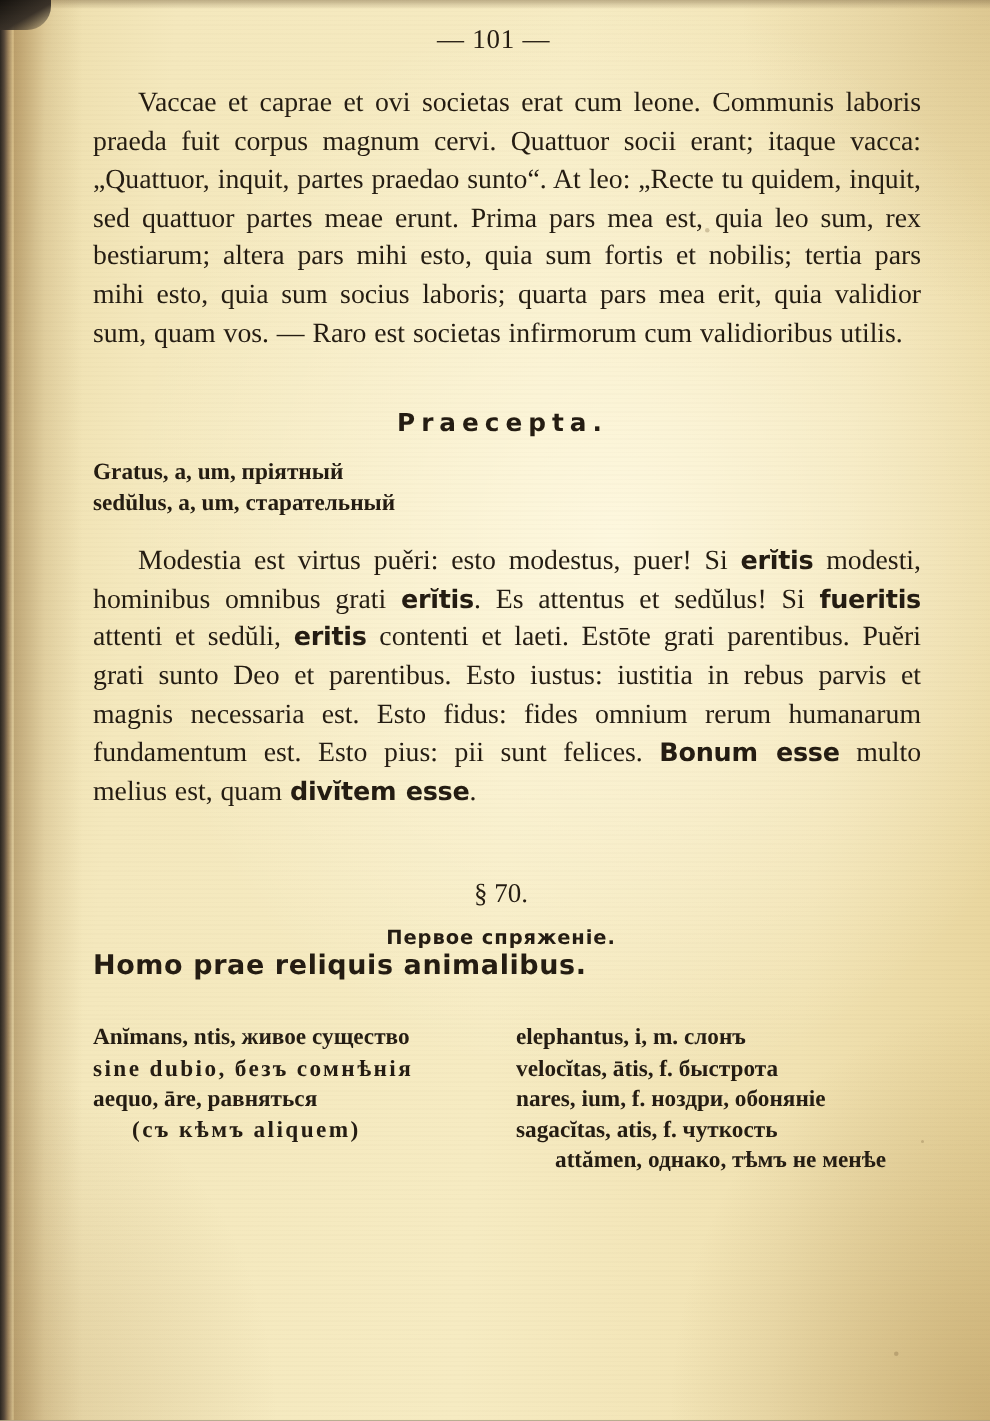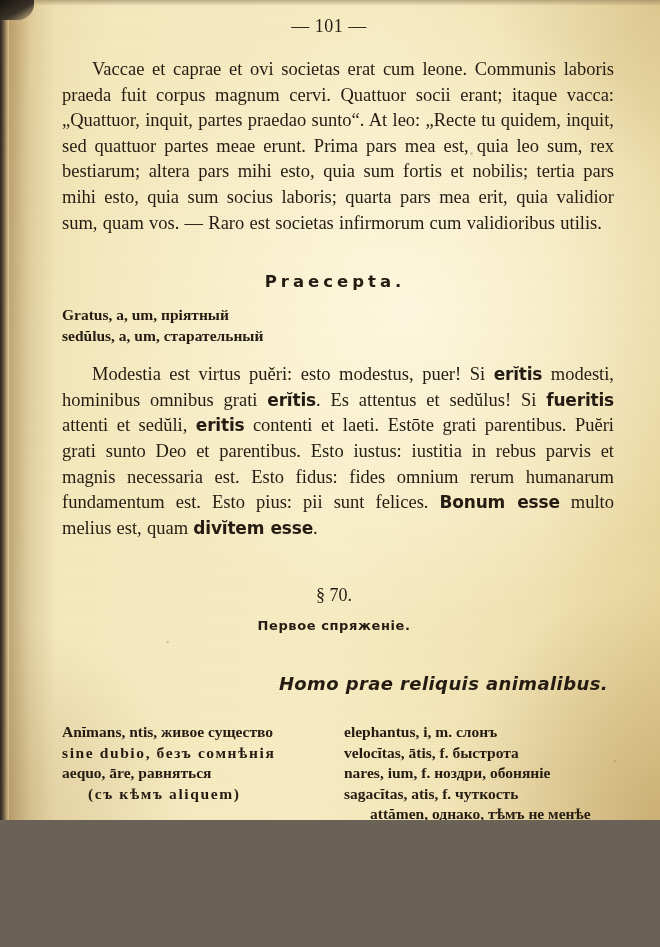--- a/index.html
+++ b/index.html
@@ -7,21 +7,21 @@
     padding: 0;
     background: #6b6257;
   }
   body {
     font-family: "Liberation Serif", serif;
   }
 
   #page {
     position: relative;
     width: 660px;
-    height: 820px;
+    height: 947px;
     overflow: hidden;
     background: #f2e3b8;
     background-image:
       radial-gradient(ellipse 70% 55% at 62% 38%, rgba(255,250,228,0.85) 0%, rgba(255,250,228,0.0) 70%),
       radial-gradient(ellipse 45% 40% at 100% 100%, rgba(168,133,74,0.45) 0%, rgba(168,133,74,0.0) 72%),
       radial-gradient(ellipse 40% 35% at 0% 100%, rgba(175,142,82,0.33) 0%, rgba(175,142,82,0.0) 70%),
       radial-gradient(ellipse 35% 30% at 100% 0%, rgba(180,148,88,0.28) 0%, rgba(180,148,88,0.0) 72%),
       linear-gradient(95deg, #e2c78c 0%, #eedfae 5%, #f4e8bd 16%, #f6ebc2 52%, #f1e2b2 80%, #e7d39a 100%);
     color: #241c12;
   }
@@ -120,25 +120,23 @@
     font-size: 13px;
     text-align: center;
     letter-spacing: 0.6px;
     margin-top: 12px;
     padding-right: 8px;
   }
   .head-sans-lat {
     font-family: "DejaVu Sans", sans-serif;
     font-weight: bold;
     font-size: 18px;
-    text-align: right;
+    text-align: left;
     letter-spacing: 0.4px;
-    margin-top: 40px;
     padding-right: 6px;
-    font-style: italic;
   }
 
   
   .vocab {
     display: flex;
     font-size: 15.5px;
     line-height: 20.5px;
     margin-top: 14px;
   }
   .vocab .col-l { width: 282px; flex: none; }

